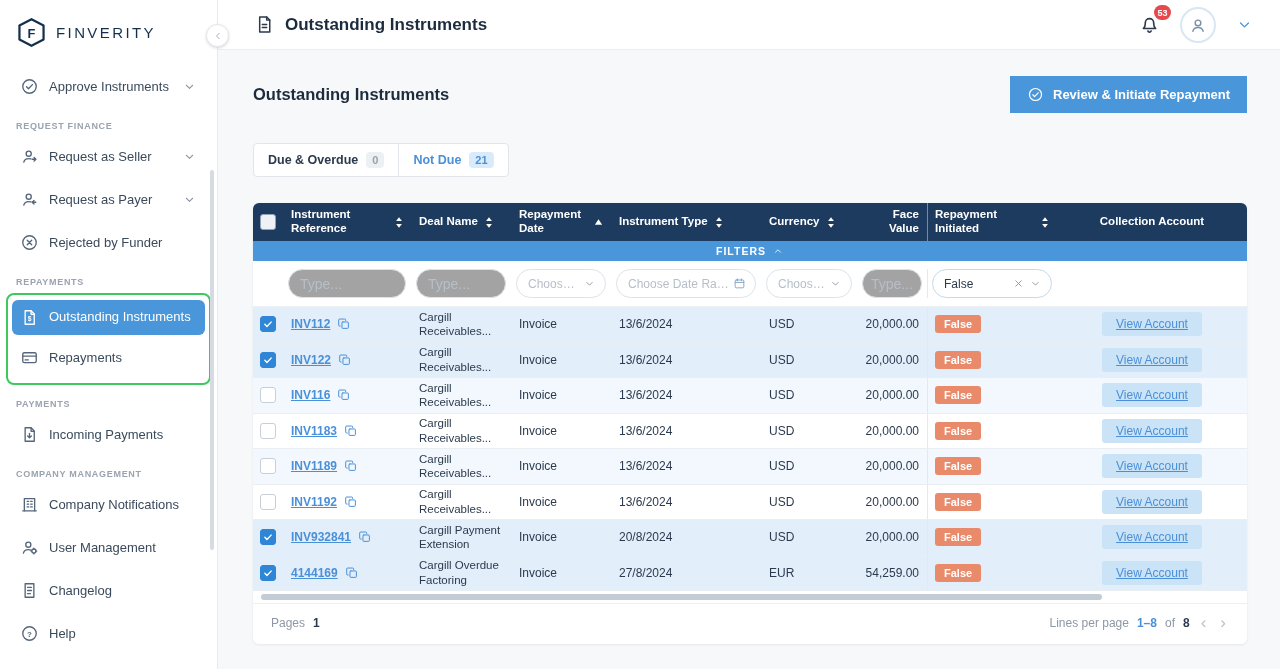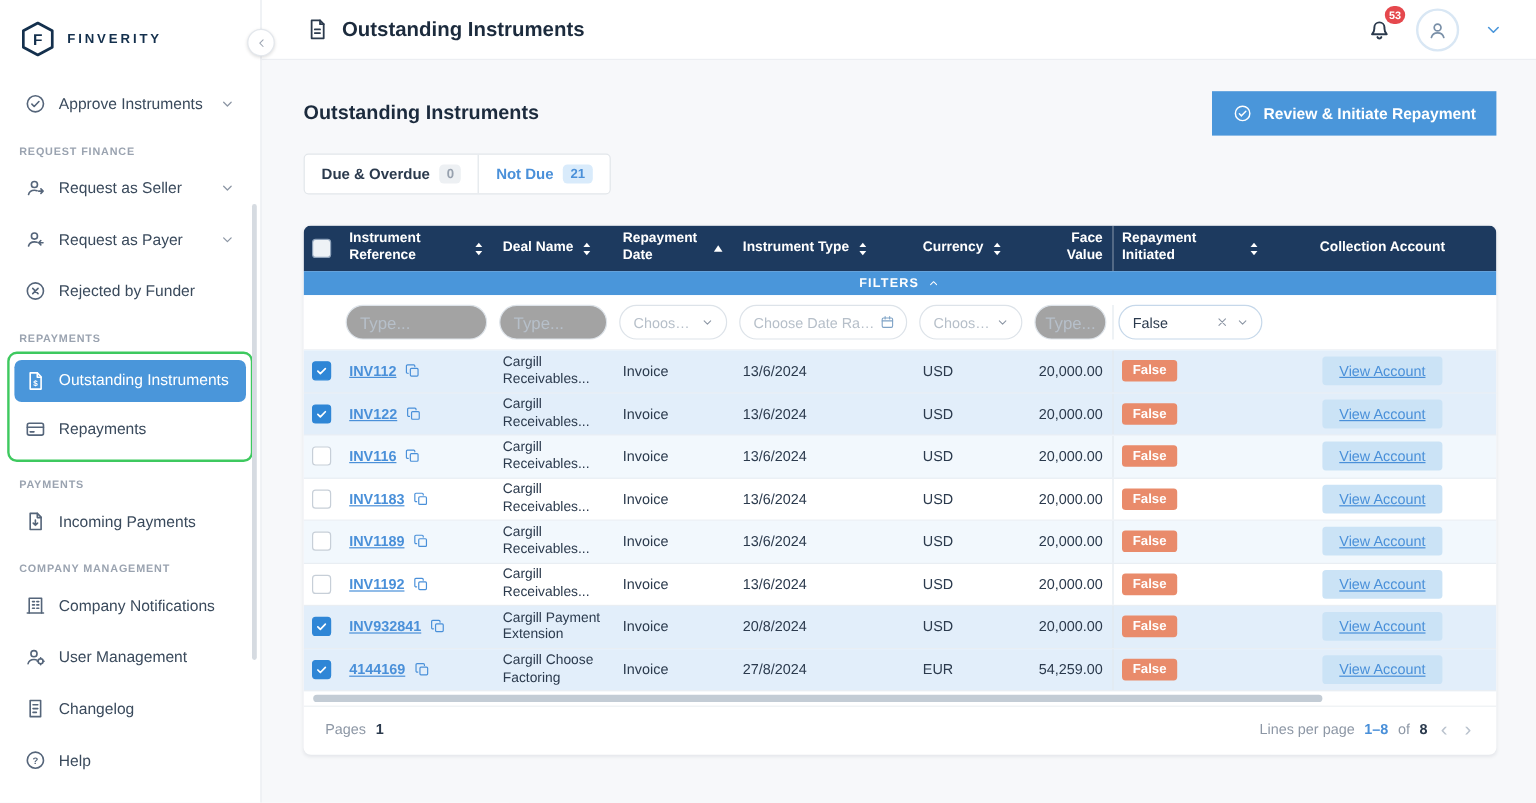--- a/index.html
+++ b/index.html
@@ -5,21 +5,21 @@
   *{box-sizing:border-box;margin:0;padding:0}
   html,body{width:1280px;height:669px;overflow:hidden}
   body{font-family:"Liberation Sans",sans-serif;display:flex;background:#f7f8fa;color:#22364d}
   .icon{display:inline-flex}
   .icon svg{width:100%;height:100%;fill:none;stroke:currentColor;stroke-width:1.7;stroke-linecap:round;stroke-linejoin:round}
 
   
   .sidebar{position:relative;width:218px;min-width:218px;height:669px;background:#fff;border-right:1px solid #e7eaee;z-index:5}
   .logo-row{display:flex;align-items:center;gap:9px;padding:17px 16px 12px;cursor:pointer}
   .logo-hex{width:31px;height:31px}
-  .logo-text{font-size:11px;font-weight:700;letter-spacing:2.4px;color:#14304d}
+  .logo-text{font-size:15px;font-weight:400;letter-spacing:2.4px;color:#14304d}
   .collapse-btn{position:absolute;right:-12px;top:24px;width:23px;height:23px;border-radius:50%;background:#fff;border:1px solid #e3e7ec;box-shadow:0 1px 3px rgba(0,0,0,.14);color:#9aa3b0;display:flex;align-items:center;justify-content:center;cursor:pointer;z-index:10}
   .collapse-btn .icon{width:12px;height:12px}
   .nav{padding:4px 12px 0}
   .nav-section{font-size:9px;font-weight:700;color:#9aa3b0;letter-spacing:.7px;margin:14px 4px 5px}
   .nav-item{display:flex;align-items:center;gap:10px;padding:11px 8px;border-radius:6px;font-size:13px;color:#3a4a5c;cursor:pointer;white-space:nowrap;margin:2px 0}
   .nav-item .nav-ico{width:19px;height:19px;color:#55657a;flex:none}
   .nav-item .nav-chev{width:15px;height:15px;margin-left:auto;color:#8d97a5}
   .nav-item.active{background:#4a96da;color:#fff;white-space:normal;line-height:1.25;padding:8px;font-weight:500}
   .nav-item.active .nav-ico{color:#fff}
   .highlight-group{border:2px solid #3ec95f;border-radius:8px;padding:3px 4px;margin:6px -6px 2px}
@@ -36,21 +36,21 @@
   .avatar{width:36px;height:36px;border-radius:50%;border:2px solid #d9e7f4;color:#7a90a8;display:flex;align-items:center;justify-content:center;cursor:pointer}
   .avatar .icon{width:20px;height:20px}
   .topbar-chev{width:19px;height:19px;color:#4a96da;cursor:pointer}
 
   
   .content{flex:1;padding:26px 33px 0 35px;min-width:0}
   .page-head{display:flex;align-items:center;justify-content:space-between}
   .page-title{font-size:16.5px;font-weight:700;color:#1c2b3d}
   .primary-btn{display:flex;align-items:center;gap:9px;background:#4a96da;color:#fff;border:none;border-radius:0;height:37px;padding:0 17px;font-size:13px;font-weight:700;font-family:inherit;cursor:pointer}
   .primary-btn .icon{width:17px;height:17px}
-  .tabs{display:inline-flex;background:#fff;border:1px solid #e2e6ea;border-radius:4px;margin-top:15px;overflow:hidden}
+  .tabs{display:inline-flex;background:#fff;border:1px solid #e2e6ea;border-radius:4px;margin-top:30px;overflow:hidden}
   .tab{display:flex;align-items:center;gap:8px;padding:0 14px;height:32px;font-size:12.5px;font-weight:700;color:#2b3a4d;cursor:pointer}
   .tab+.tab{border-left:1px solid #e2e6ea}
   .tab.active{color:#4a90d9}
   .tab-badge{font-size:11px;font-weight:700;border-radius:4px;padding:2px 6px;background:#edf0f3;color:#97a1ae}
   .tab.active .tab-badge{background:#d9ebfb;color:#4a90d9}
 
   
   .card{margin-top:26px;background:#fff;border-radius:6px;box-shadow:0 1px 3px rgba(20,40,70,.08);overflow:hidden}
   .grid{display:grid;grid-template-columns:30px 128px 100px 100px 150px 96px 70px 130px minmax(0,1fr);align-items:center}
   .thead{background:#1d3a5f;color:#fff;min-height:38px}
@@ -720,21 +720,21 @@
             <div class="td">
               <span class="ref-link">4144169</span>
               <span class="icon copy-ic">
                 <svg viewBox="0 0 24 24">
                   <rect x="8.5" y="8.5" width="11" height="11" rx="1.5"></rect>
                   <path d="M5.5 15.5h-1a1.6 1.6 0 01-1.6-1.6V5.1a1.6 1.6 0 011.6-1.6h8.8a1.6 1.6 0 011.6 1.6v1"></path>
                 </svg>
               </span>
             </div>
             <div class="td">
-              <span class="wrap">Cargill Choose Factoring</span>
+              <span class="wrap">Cargill Overdue Factoring</span>
             </div>
             <div class="td">
               <span>Invoice</span>
             </div>
             <div class="td">
               <span>27/8/2024</span>
             </div>
             <div class="td">
               <span>EUR</span>
             </div>

